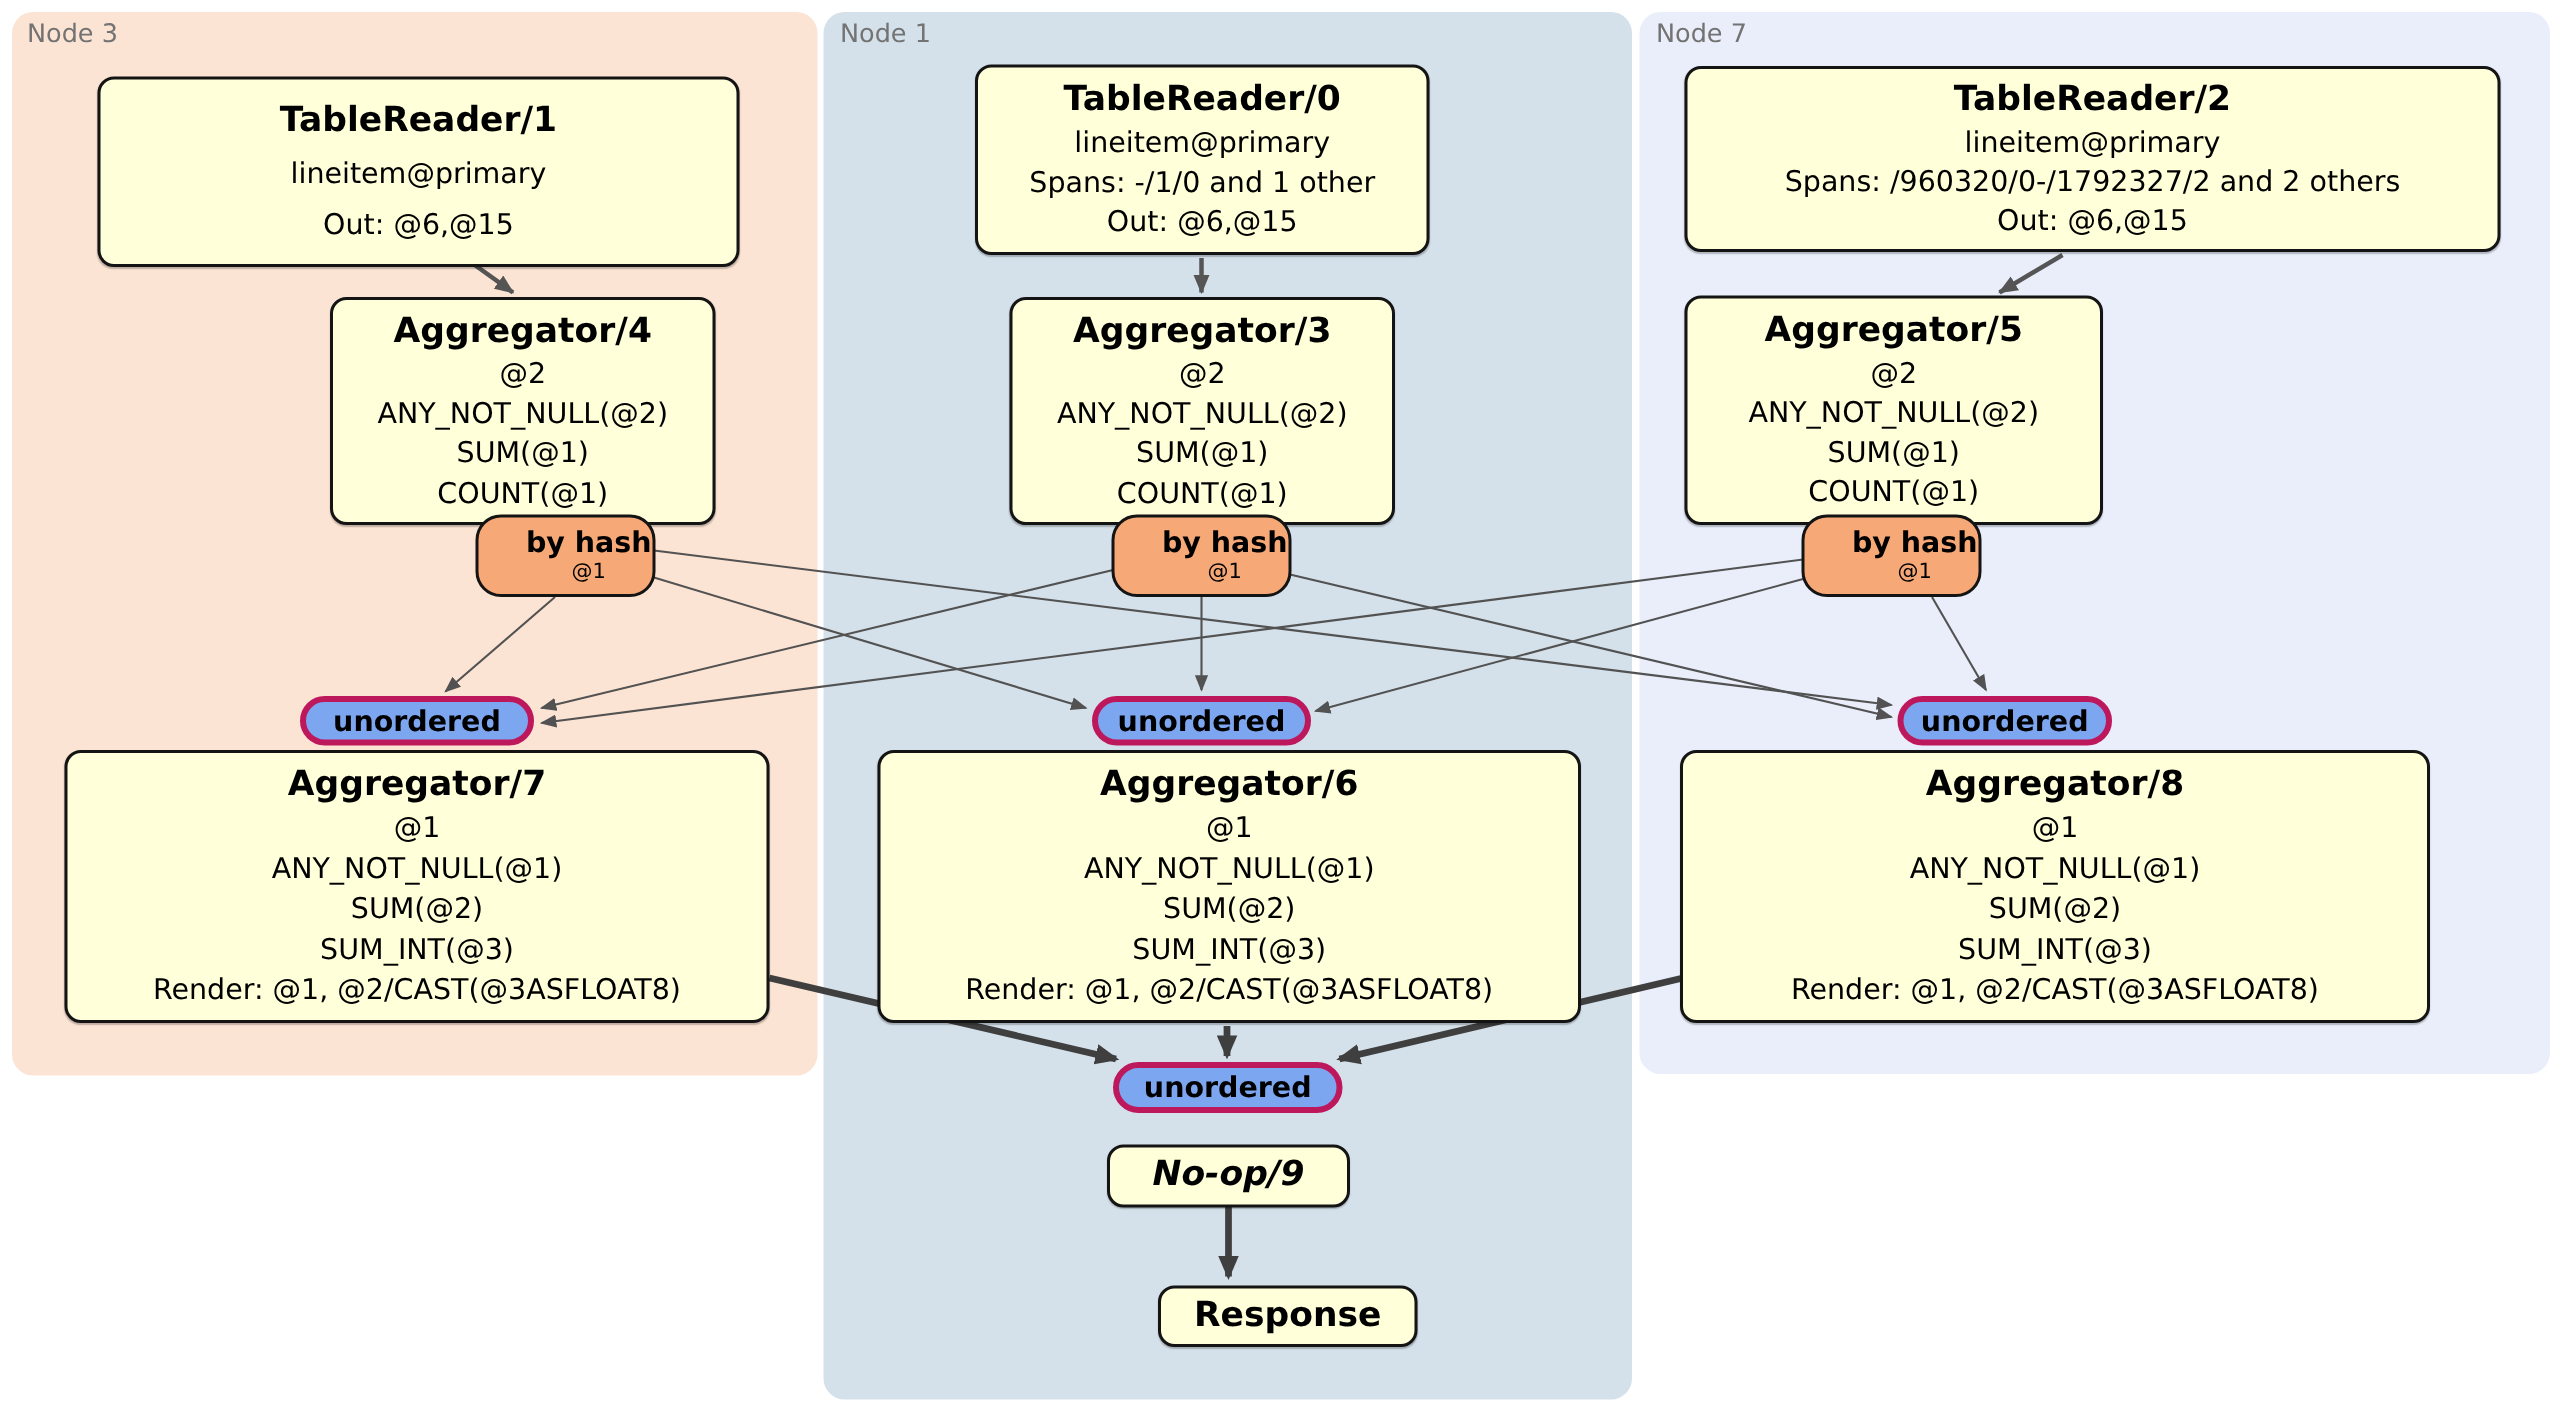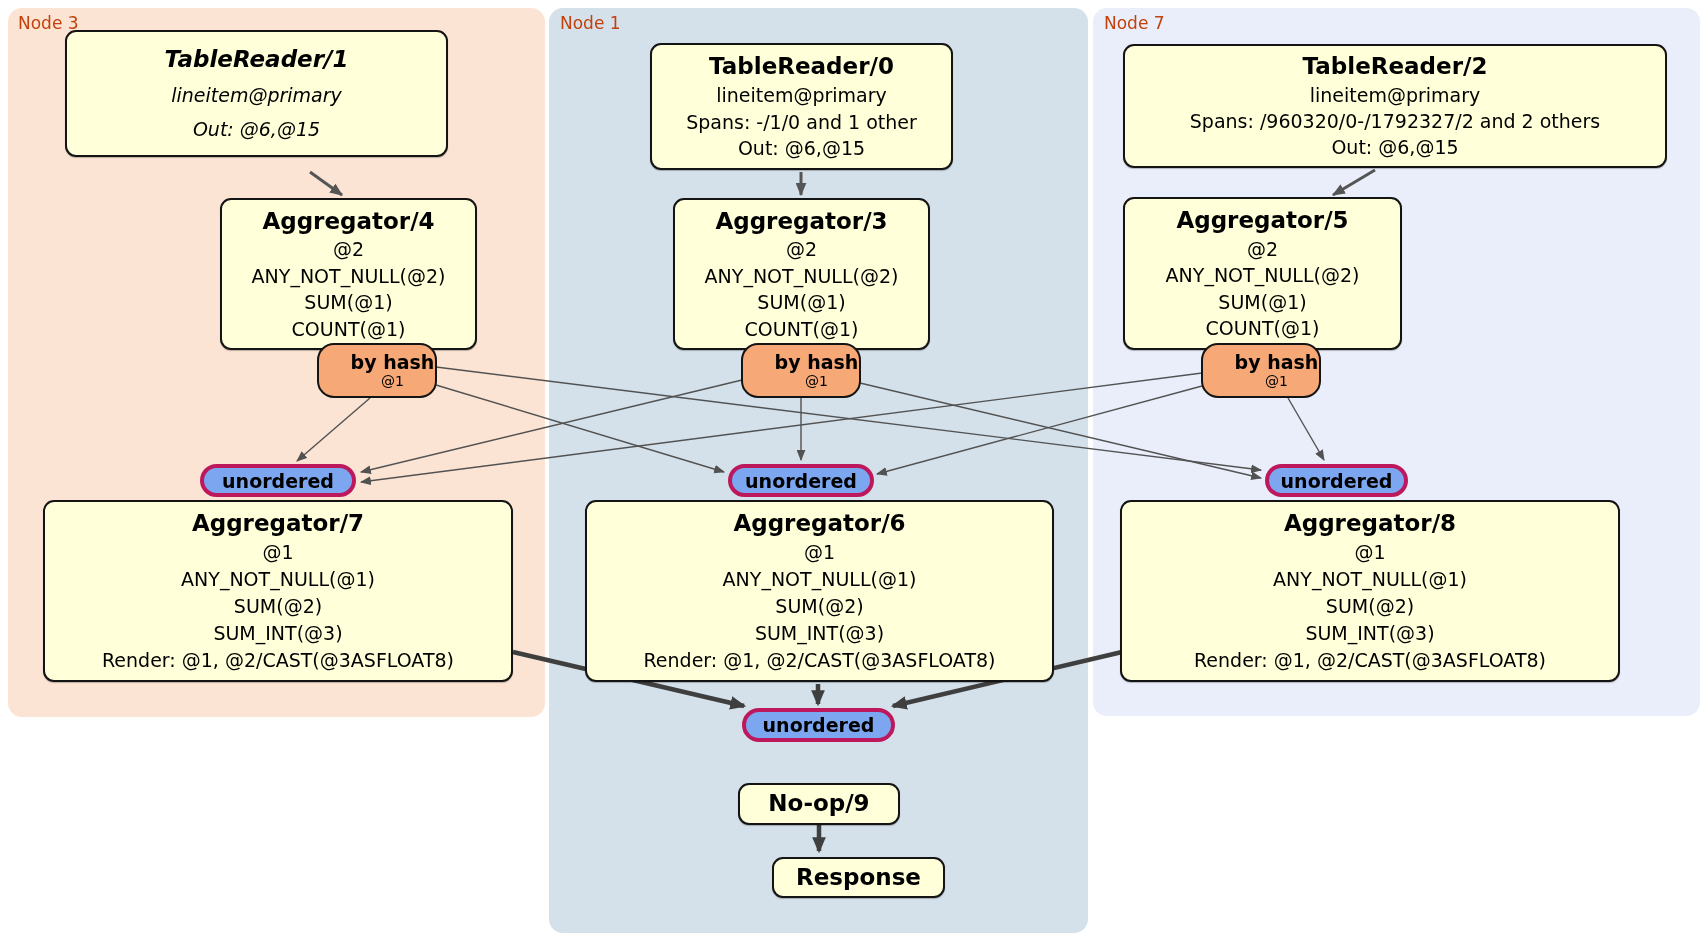--- a/index.html
+++ b/index.html
@@ -1,21 +1,21 @@
 <!DOCTYPE html>
 <html><head>
 <meta charset="utf-8">
 <style>
   * { box-sizing: border-box; }
   html,body { margin:0; padding:0; background:#ffffff; }
   body { font-family:"DejaVu Sans","Liberation Sans",sans-serif; color:#000; }
   #canvas { position:relative; width:1708px; height:940px; background:#fff; overflow:hidden; }
 
   .panel { position:absolute; border-radius:14px; z-index:0; }
-  .panel-label { position:absolute; z-index:1; font-size:17px; color:#c2410c; }
+  .panel-label { position:absolute; z-index:1; font-size:17px; color:#737373; }
 
   svg.edges { position:absolute; left:0; top:0; z-index:1; }
   .e-thin  { stroke:#525252; stroke-width:1.4px; fill:none; }
   .e-med   { stroke:#555555; stroke-width:3px;   fill:none; }
   .e-thick { stroke:#3f3f3f; stroke-width:4.5px; fill:none; }
 
   .proc { position:absolute; z-index:2; background:#ffffd9; border:2px solid #141414;
           border-radius:11px; display:flex; flex-direction:column; justify-content:space-evenly;
           align-items:center; text-align:center; padding:3px 4px;
           box-shadow:0 1px 1px rgba(0,0,0,0.25); }
@@ -72,21 +72,21 @@
     <line class="e-thin" x1="1202" y1="386" x2="877" y2="474" marker-end="url(#ah-s)"></line>
     <line class="e-thin" x1="1288" y1="398" x2="1324" y2="460" marker-end="url(#ah-s)"></line>
 
     <line class="e-thick" x1="513" y1="652" x2="744" y2="706" marker-end="url(#ah-l)"></line>
     <line class="e-thick" x1="818" y1="684" x2="818" y2="704" marker-end="url(#ah-l)"></line>
     <line class="e-thick" x1="1122" y1="652" x2="893" y2="706" marker-end="url(#ah-l)"></line>
 
     <line class="e-thick" x1="819" y1="789" x2="819" y2="851" marker-end="url(#ah-l)"></line>
   </svg>
 
-  <div class="proc" style="left:65px;top:30px;width:383px;height:127px;font-style:italic;">
+  <div class="proc" style="left:65px;top:51px;width:428px;height:127px;">
     <div class="t">TableReader/1</div>
     <div class="l">lineitem@primary</div>
     <div class="l">Out: @6,@15</div>
   </div>
 
   <div class="proc" style="left:220px;top:198px;width:257px;height:152px;">
     <div class="t">Aggregator/4</div>
     <div class="l">@2</div>
     <div class="l">ANY_NOT_NULL(@2)</div>
     <div class="l">SUM(@1)</div>
@@ -135,21 +135,21 @@
     <div class="t">Aggregator/6</div>
     <div class="l">@1</div>
     <div class="l">ANY_NOT_NULL(@1)</div>
     <div class="l">SUM(@2)</div>
     <div class="l">SUM_INT(@3)</div>
     <div class="l">Render: @1, @2/CAST(@3ASFLOAT8)</div>
   </div>
 
   <div class="sync" style="left:742px;top:708px;width:153px;height:34px;">unordered</div>
 
-  <div class="proc" style="left:738px;top:783px;width:162px;height:42px;">
+  <div class="proc" style="left:738px;top:763px;width:162px;height:42px;font-style:italic;">
     <div class="t">No-op/9</div>
   </div>
 
   <div class="proc" style="left:732px;top:857px;width:173px;height:41px;margin-left:40px;">
     <div class="t">Response</div>
   </div>
 
   <div class="proc" style="left:1123px;top:44px;width:544px;height:124px;">
     <div class="t">TableReader/2</div>
     <div class="l">lineitem@primary</div>

